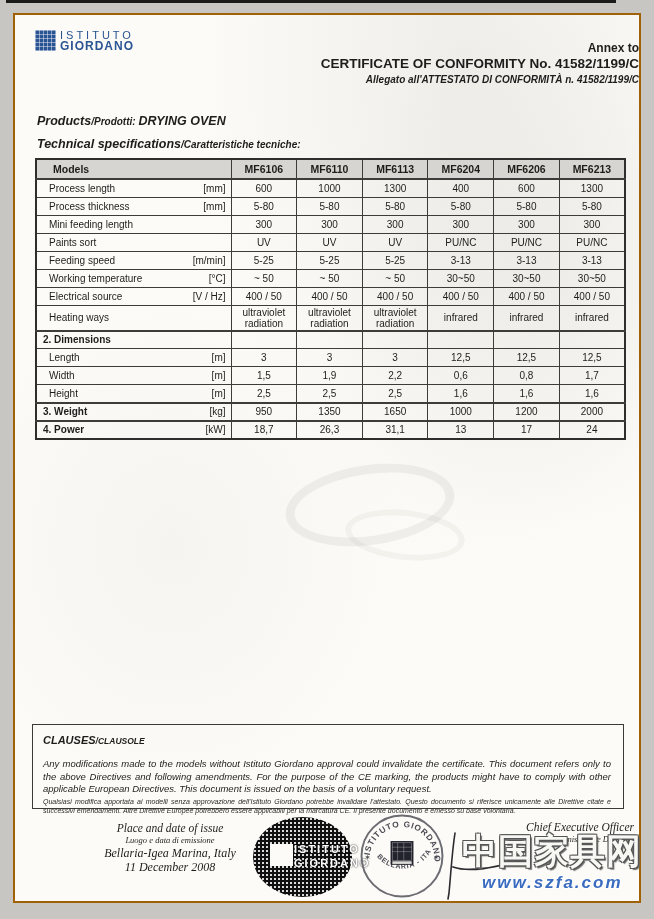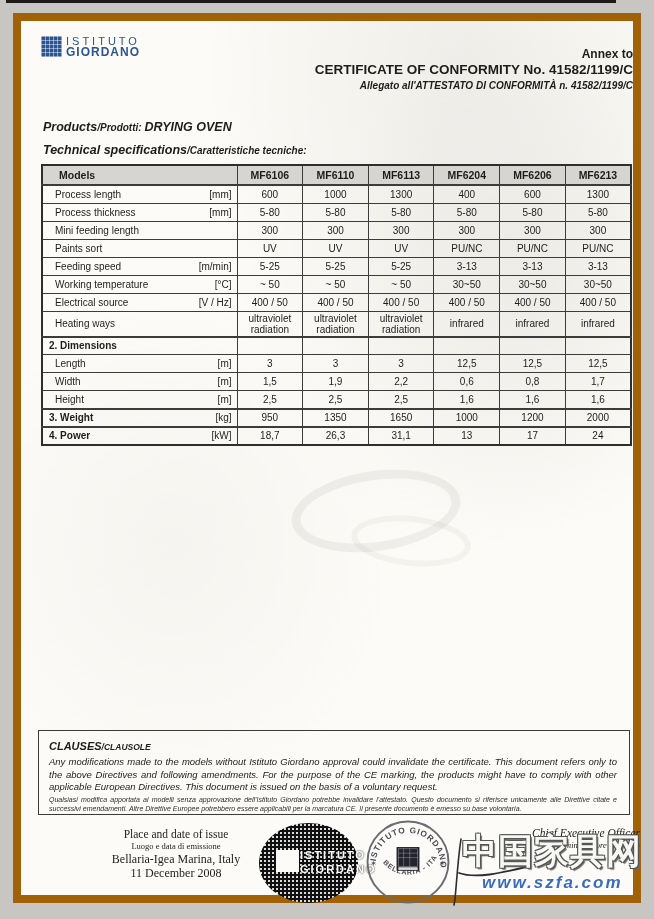--- a/index.html
+++ b/index.html
@@ -8,21 +8,21 @@
     position:relative;
     background:#c7c6c2;
     overflow:hidden;
     font-family:"Liberation Sans", sans-serif;
     color:#1d1d1c;
   }
   .scan-top-strip { position:absolute; left:6px; top:0; width:610px; height:3px; background:#1b1b1a; }
 
   .sheet {
     position:absolute; left:13px; top:13px; width:628px; height:890px;
-    background:#fcfbf7; border:8px solid #a16207;
+    background:#fcfbf7; border:2px solid #a16207;
   }
   .sheet::before {
     content:""; position:absolute; inset:0; pointer-events:none;
     background:
       radial-gradient(ellipse at 72% 6%, rgba(185,185,178,.20), transparent 42%),
       radial-gradient(ellipse at 85% 30%, rgba(185,185,178,.14), transparent 30%),
       radial-gradient(ellipse at 25% 60%, rgba(185,185,178,.10), transparent 35%);
   }
 
   
@@ -83,27 +83,27 @@
   }
 
   
   .clauses {
     position:absolute; left:17px; top:709px; width:592px; height:85px;
     border:1px solid #3a3a38; padding:5px 12px 4px 10px; font-style:italic;
   }
   .clauses-title { font-weight:bold; }
   .clauses-title .big { font-size:11px; }
   .clauses-title .small { font-size:8.5px; }
-  .clauses-en { font-size:9.5px; line-height:12.5px; text-align:justify; margin-top:2px; }
+  .clauses-en { font-size:9.5px; line-height:12.5px; text-align:justify; margin-top:10px; }
   .clauses-it { font-size:7px; line-height:9.5px; text-align:justify; margin-top:1px; color:#2b2b2a; }
 
   
   .issue-block {
     position:absolute; left:55px; top:806px; width:200px; text-align:center;
-    font-family:"Liberation Serif", serif; line-height:14px;
+    font-family:"Liberation Serif", serif; font-style:italic; line-height:14px;
   }
   .issue-t1 { font-size:11.5px; }
   .issue-t2 { font-size:8.5px; line-height:11px; }
   .issue-t3 { font-size:12px; }
   .issue-t4 { font-size:12px; }
 
   .oval-stamp {
     position:absolute; left:238px; top:802px; width:99px; height:80px;
     background-color:#101010;
     background-image:radial-gradient(circle, rgba(255,255,255,.85) 1px, transparent 1.4px);

